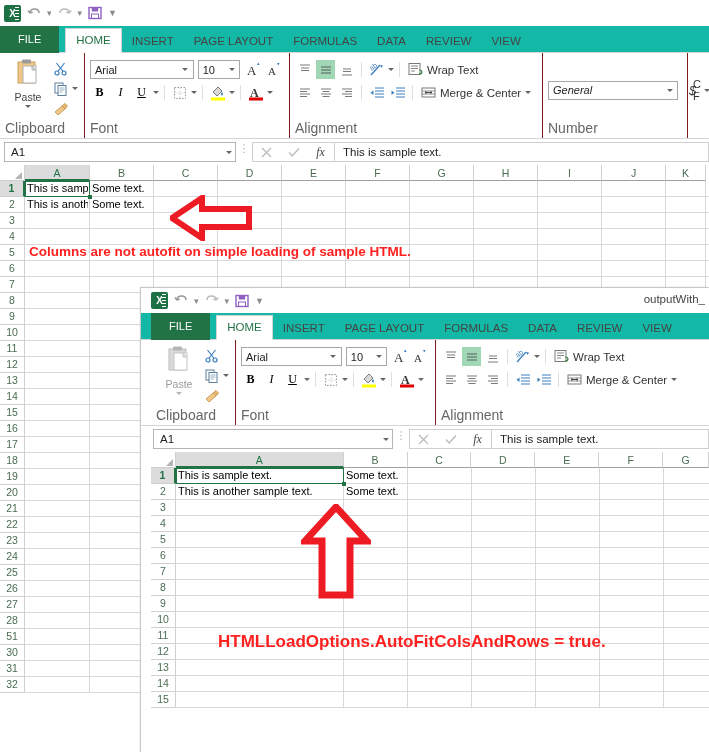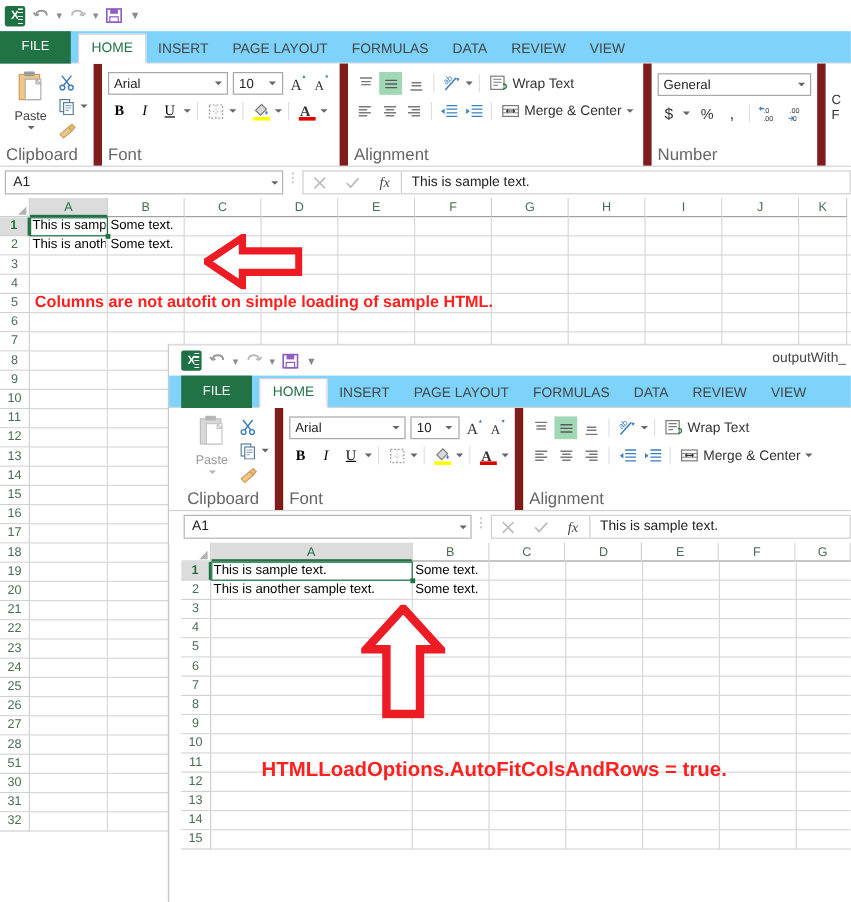--- a/index.html
+++ b/index.html
@@ -20,28 +20,28 @@
   .xlogo { width:17px; height:17px; background:#1e7145; border-radius:2px; color:#fff;
            font-size:10px; font-weight:bold; display:flex; align-items:center; justify-content:center;
            font-family:"Liberation Sans", sans-serif; position:relative; }
   .xlogo::after{content:"";position:absolute;right:2px;top:2px;bottom:2px;width:4px;
                 background:repeating-linear-gradient(to bottom,#fff 0 1px,#1e7145 1px 3px);}
   .qat-ico { width:18px; height:18px; display:flex; align-items:center; justify-content:center; }
   .qat-ico svg { display:block; }
   .qat-cap { font-size:9px; color:#8a8a8a; }
   .doctitle { position:absolute; right:4px; top:4px; font-size:11.5px; color:#444; white-space:nowrap; }
 
-  .tabstrip { height:27px; background:#7dd3fc; display:flex; align-items:flex-end; position:relative; }
+  .tabstrip { height:27px; background:#14b8a6; display:flex; align-items:flex-end; position:relative; }
   .tabstrip::after { content:""; position:absolute; left:0; right:0; bottom:0; height:1px; background:#d4d4d4; }
   .tab { font-size:11.5px; color:#444; padding:0 10px; height:24px; line-height:24px; white-space:nowrap; position:relative; z-index:2;}
   .tab.file { background:#217346; color:#fff; height:27px; line-height:27px; padding:0 18px; font-size:11px;}
   .tab.active { color:#217346; background:#fff; border:1px solid #d4d4d4; border-bottom:1px solid #fff; height:25px; line-height:23px;}
 
   .ribbon { background:#fff; border-bottom:1px solid #d4d4d4; display:flex; position:relative; }
-  .rgroup { position:relative; padding:3px 5px 0 5px; border-right:7px solid #7f1d1d; display:flex; flex-direction:column; }
+  .rgroup { position:relative; padding:3px 5px 0 5px; border-right:1px solid #7f1d1d; display:flex; flex-direction:column; }
   .rgroup-body { flex:1; display:flex; }
   .rgroup-label { text-align:left; font-size:14px; color:#666; padding:1px 0 2px 0; position:relative; }
 
   .btn-big { display:flex; flex-direction:column; align-items:center; justify-content:flex-start; width:46px; padding-top:2px; }
   .btn-big .lbl { font-size:10.5px; color:#444; margin-top:1px; }
   .caret-d { width:0;height:0;border-left:3px solid transparent;border-right:3px solid transparent;border-top:3px solid #666; }
 
   .minirow { display:flex; align-items:center; gap:2px; }
   .ibtn { width:19px; height:19px; display:flex; align-items:center; justify-content:center; }
   .ibtn.sel { background:#a0d8b6; }
@@ -326,21 +326,21 @@
               </svg>
             <span>Merge &amp; Center</span>
             <span class="caret-d"></span>
           </div>
         </div>
       </div>
       <div class="rgroup-label">Alignment</div>
     </div>
 
     <div class="rgroup" style="width:145px;">
-      <div class="rgroup-body" style="flex-direction:column;gap:5px;padding-top:5px;">
+      <div class="rgroup-body" style="flex-direction:row;gap:5px;padding-top:5px;font-style:italic;">
         <div class="minirow">
           <div class="combo" style="width:130px;">
             <span class="val">General</span>
             <span class="arr">
                 <span class="caret-d"></span>
               </span>
           </div>
         </div>
         <div class="minirow">
           <div class="ibtn" style="font-size:13px;color:#333;">

